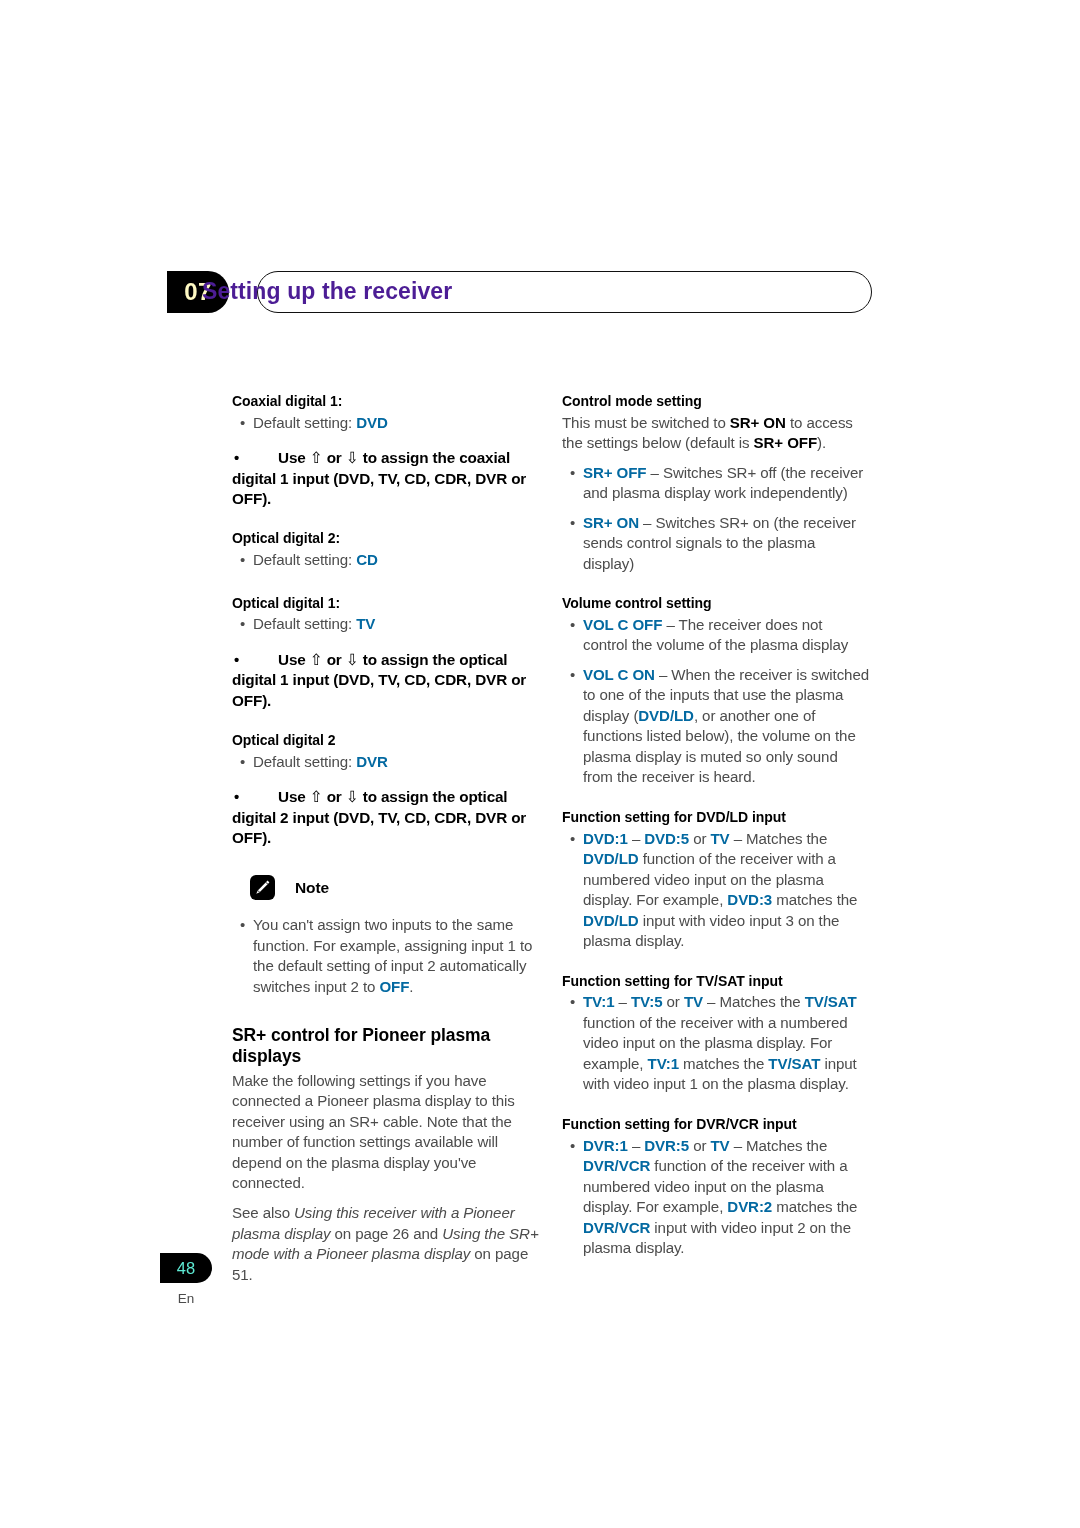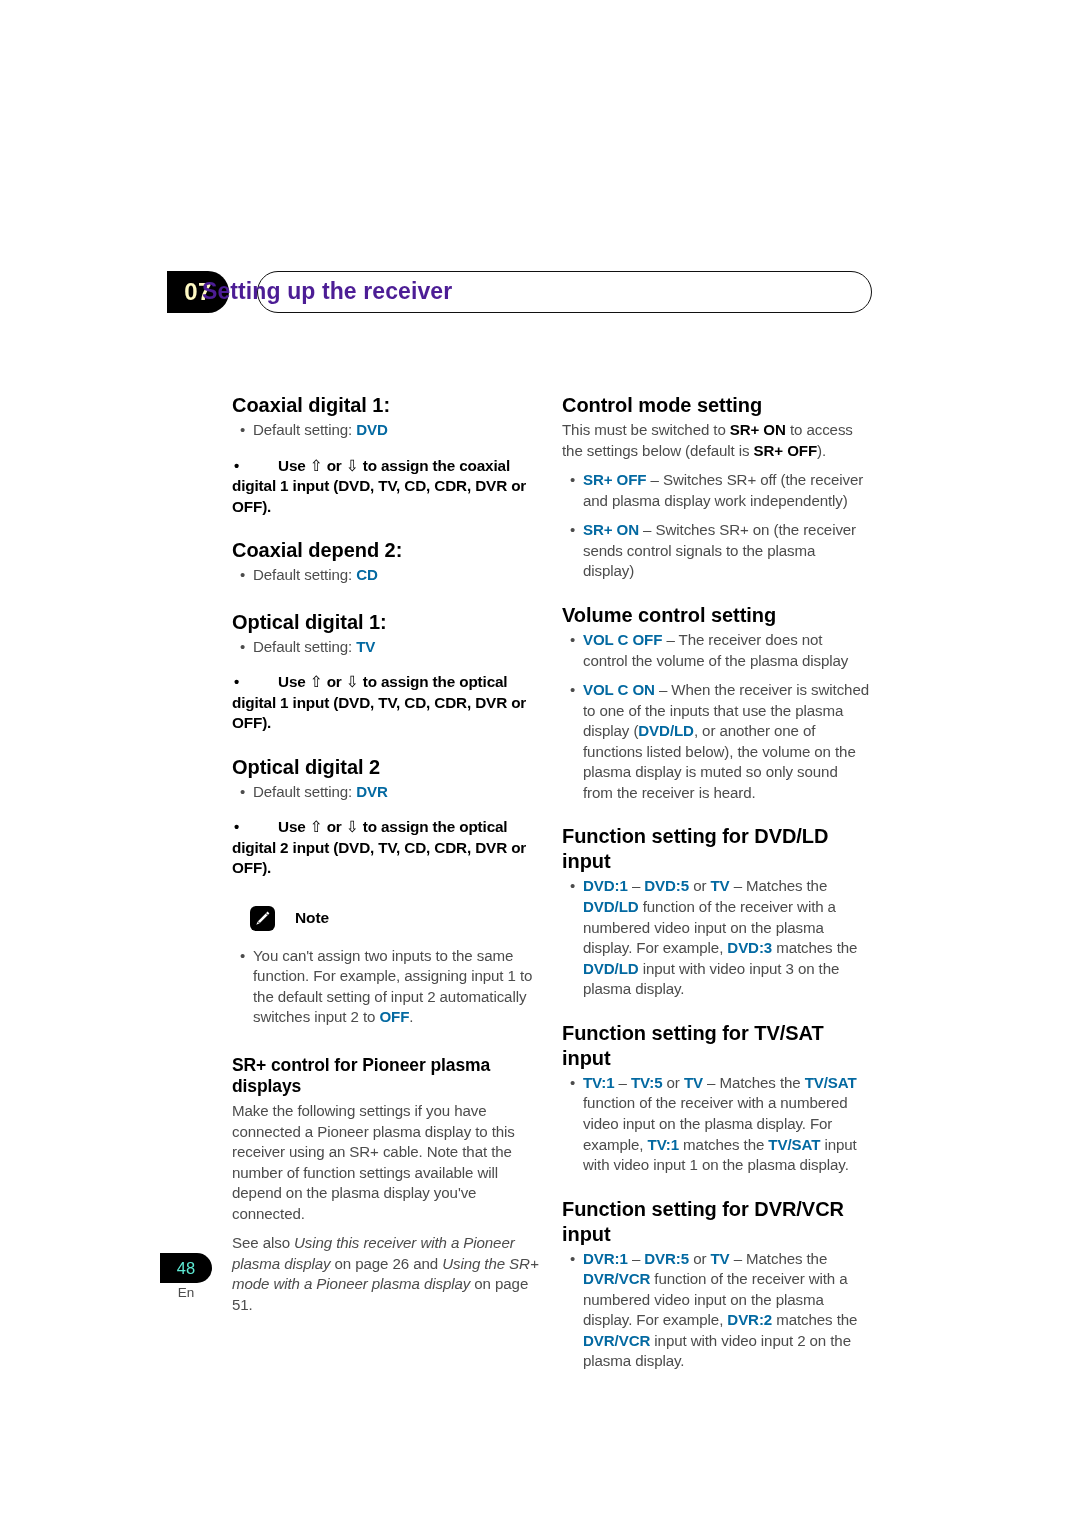--- a/index.html
+++ b/index.html
@@ -71,21 +71,21 @@
   .column {
     position: absolute;
     top: 393px;
     width: 308px;
   }
   .col-left  { left: 232px; }
   .col-right { left: 562px; }
 
   
   .h-sub {
-    font-size: 20px;
+    font-size: 14px;
     font-weight: bold;
     color: #000;
     line-height: 1.26;
     margin: 0 0 2px 0;
     letter-spacing: -0.05px;
   }
   .h-section {
     font-size: 17.5px;
     font-weight: bold;
     color: #000;
@@ -191,21 +191,21 @@
     font-size: 16.5px;
     font-weight: normal;
     line-height: 30px;
     text-align: center;
   }
   .page-lang {
     width: 52px;
     text-align: center;
     font-size: 13.5px;
     color: #4c4c4c;
-    margin-top: 2px;
+    margin-top: 8px;
   }
 </style>
 </head>
 <body>
 
 <div class="page">
 
   <div class="chapter-header">
     <div class="chapter-badge">07</div>
     <div class="chapter-title-pill"></div>
@@ -214,21 +214,21 @@
 
   <div class="column col-left">
 
     <div class="h-sub">Coaxial digital 1:</div>
     <p class="bullet"><span>Default setting: </span><b>DVD</b></p>
     <div class="gap-md"></div>
     <p class="instruction"><span>Use </span><span class="arrow">⇧</span><span> or </span><span class="arrow">⇩</span><span> to assign the coaxial digital 1 input (DVD, TV, CD, CDR, DVR or OFF).</span></p>
 
     <div class="gap-lg"></div>
 
-    <div class="h-sub">Coaxial depend 2:</div>
+    <div class="h-sub">Optical digital 2:</div>
     <p class="bullet"><span>Default setting: </span><b>CD</b></p>
     <div class="gap-md"></div>
 
     <div class="gap-sm"></div>
 
     <div class="h-sub">Optical digital 1:</div>
     <p class="bullet"><span>Default setting: </span><b>TV</b></p>
     <div class="gap-md"></div>
     <p class="instruction"><span>Use </span><span class="arrow">⇧</span><span> or </span><span class="arrow">⇩</span><span> to assign the optical digital 1 input (DVD, TV, CD, CDR, DVR or OFF).</span></p>
 

